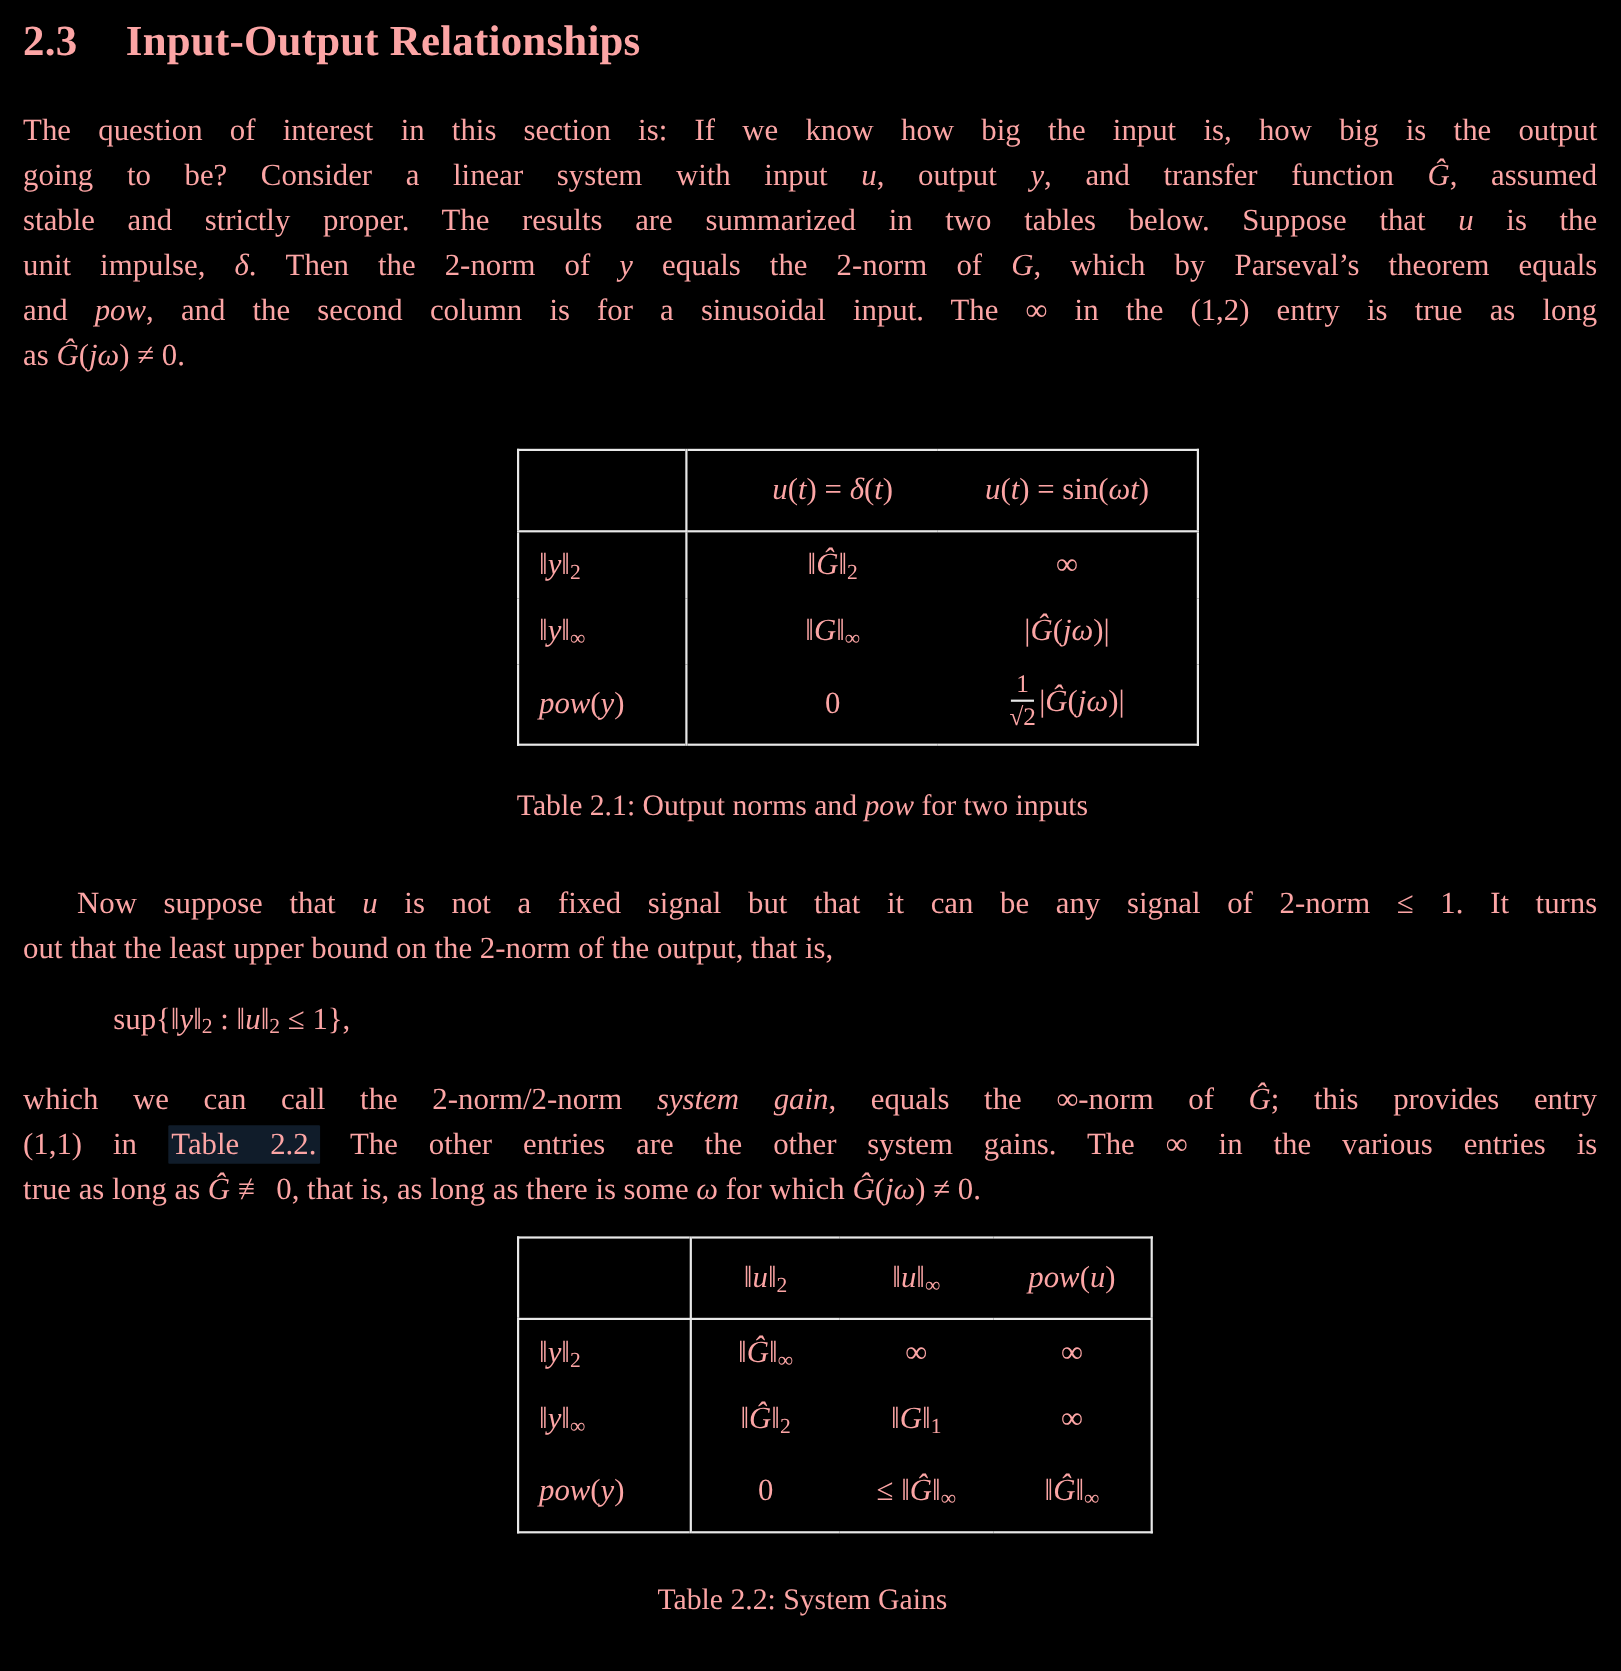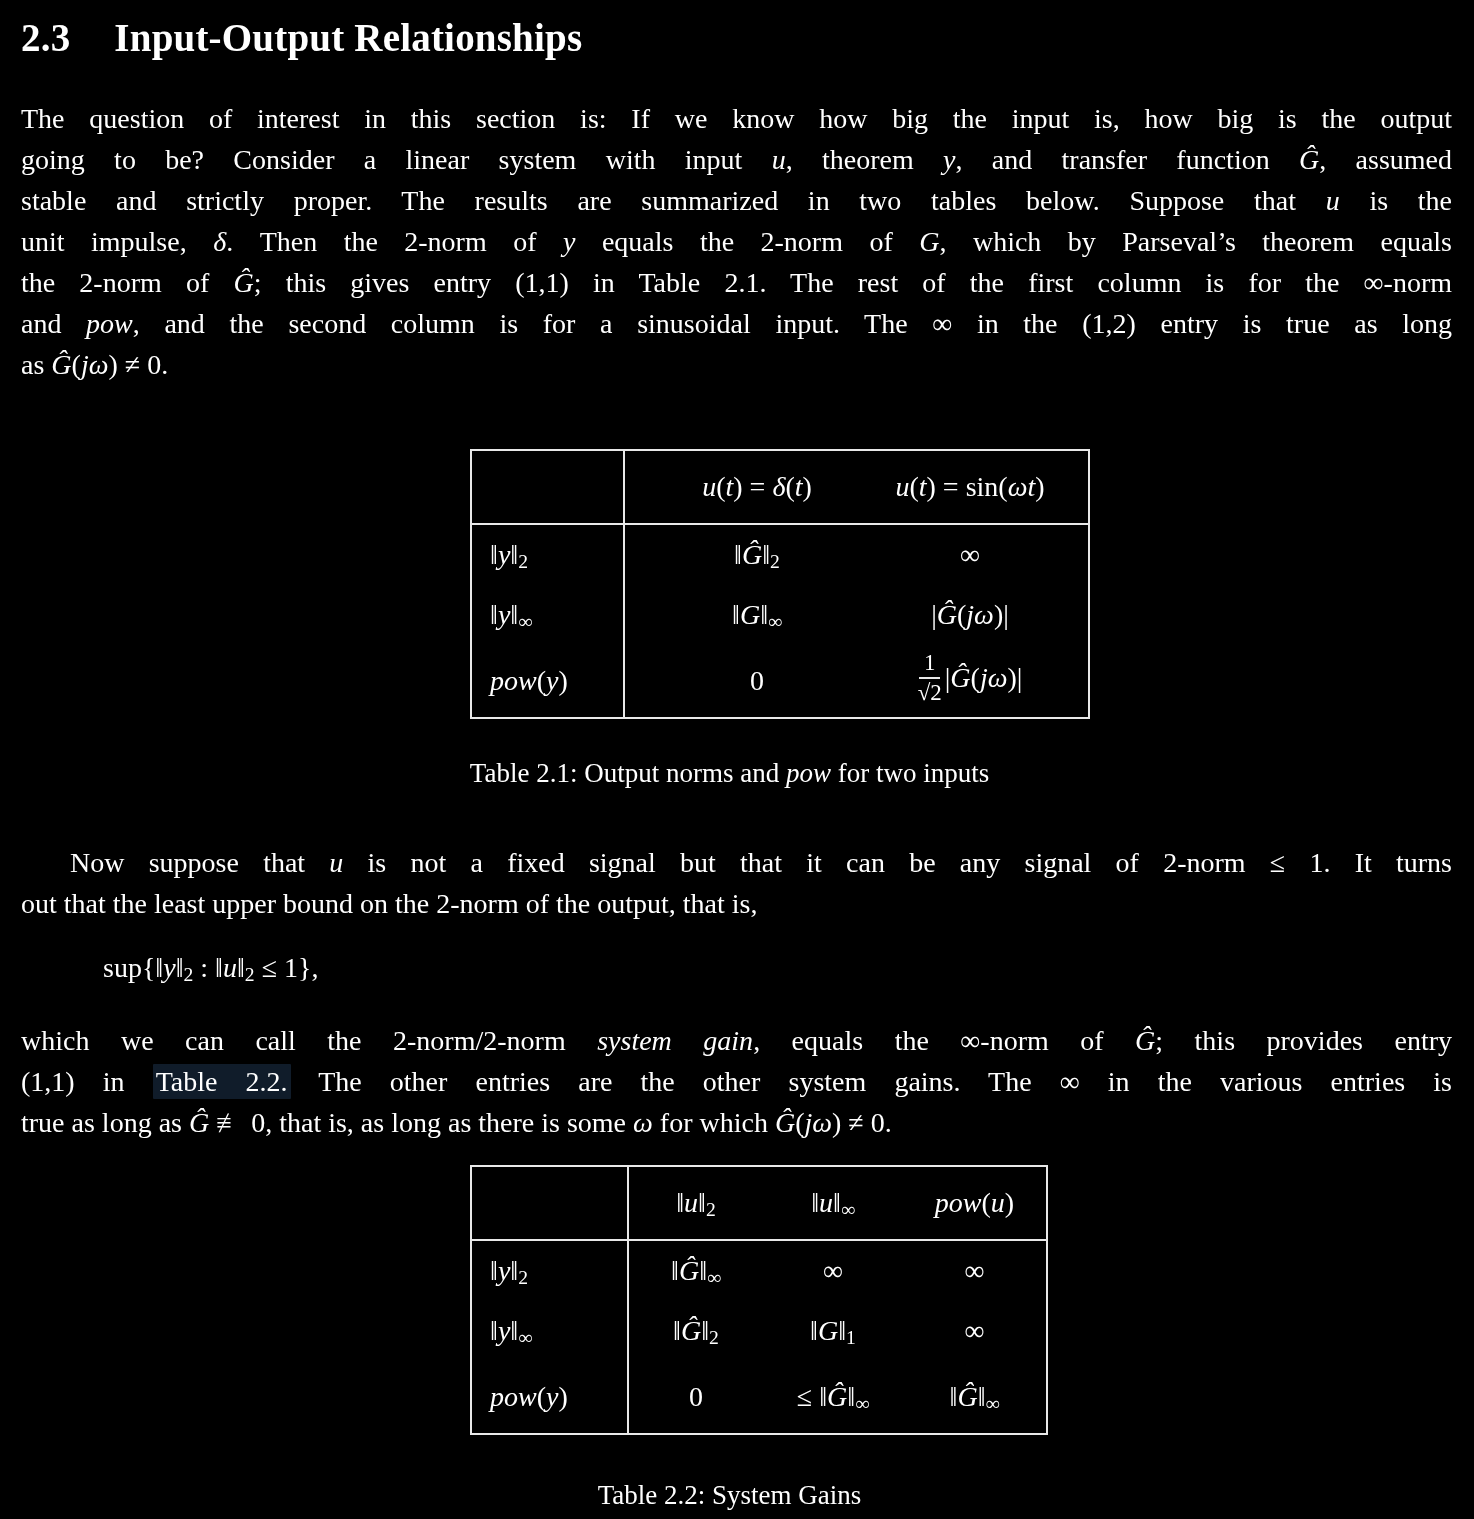--- a/index.html
+++ b/index.html
@@ -1,20 +1,20 @@
 <!DOCTYPE html>
 <html><head>
 <meta charset="utf-8">
 <style>
   html,body{margin:0;padding:0;background:#000;}
   .page{
     position:relative;
     width:1474px;height:1519px;
     background:#000;
-    color:#ffffff;
+    color:#fca5a5;
     font-family:"Liberation Serif","DejaVu Serif","DejaVu Sans",serif;
     font-size:28px;
     overflow:hidden;
     box-sizing:border-box;
     padding:16px 22px 0 21px;
   }
   .title{
     margin:0;
     font-size:39px;
     font-weight:700;
@@ -100,24 +100,23 @@
 <body>
 
 <div class="page">
 
   <h1 class="title">
     <span class="secnum">2.3</span><span class="sectitle">Input-Output Relationships</span>
   </h1>
 
   <div class="para p1">
       <div class="tline"><span>The question of interest in this section is: If we know how big the input is, how big is the output</span></div>
-      <div class="tline"><span>going to be? Consider a linear system with input </span><span class="it">u</span><span>, theorem </span><span class="it">y</span><span>, and transfer function </span><span class="it">Ĝ</span><span>, assumed</span></div>
+      <div class="tline"><span>going to be? Consider a linear system with input </span><span class="it">u</span><span>, output </span><span class="it">y</span><span>, and transfer function </span><span class="it">Ĝ</span><span>, assumed</span></div>
       <div class="tline"><span>stable and strictly proper. The results are summarized in two tables below. Suppose that </span><span class="it">u</span><span> is the</span></div>
       <div class="tline"><span>unit impulse, </span><span class="it">δ</span><span>. Then the 2-norm of </span><span class="it">y</span><span> equals the 2-norm of </span><span class="it">G</span><span>, which by Parseval’s theorem equals</span></div>
-      <div class="tline"><span>the 2-norm of </span><span class="it">Ĝ</span><span>; this gives entry (1,1) in Table 2.1. The rest of the first column is for the ∞-norm</span></div>
       <div class="tline"><span>and </span><span class="it">pow</span><span>, and the second column is for a sinusoidal input. The ∞ in the (1,2) entry is true as long</span></div>
       <div class="tline last"><span>as </span><span class="it">Ĝ</span><span>(</span><span class="it">jω</span><span>) ≠ 0.</span></div>
     </div>
 
   <table class="mtable t1">
     <tbody>
         <tr class="head">
       <td class="c0"></td>
       <td class="c1"><span class="it">u</span><span>(</span><span class="it">t</span><span>) = </span><span class="it">δ</span><span>(</span><span class="it">t</span><span>)</span></td>
       <td class="c2"><span class="it">u</span><span>(</span><span class="it">t</span><span>) = sin(</span><span class="it">ωt</span><span>)</span></td>

